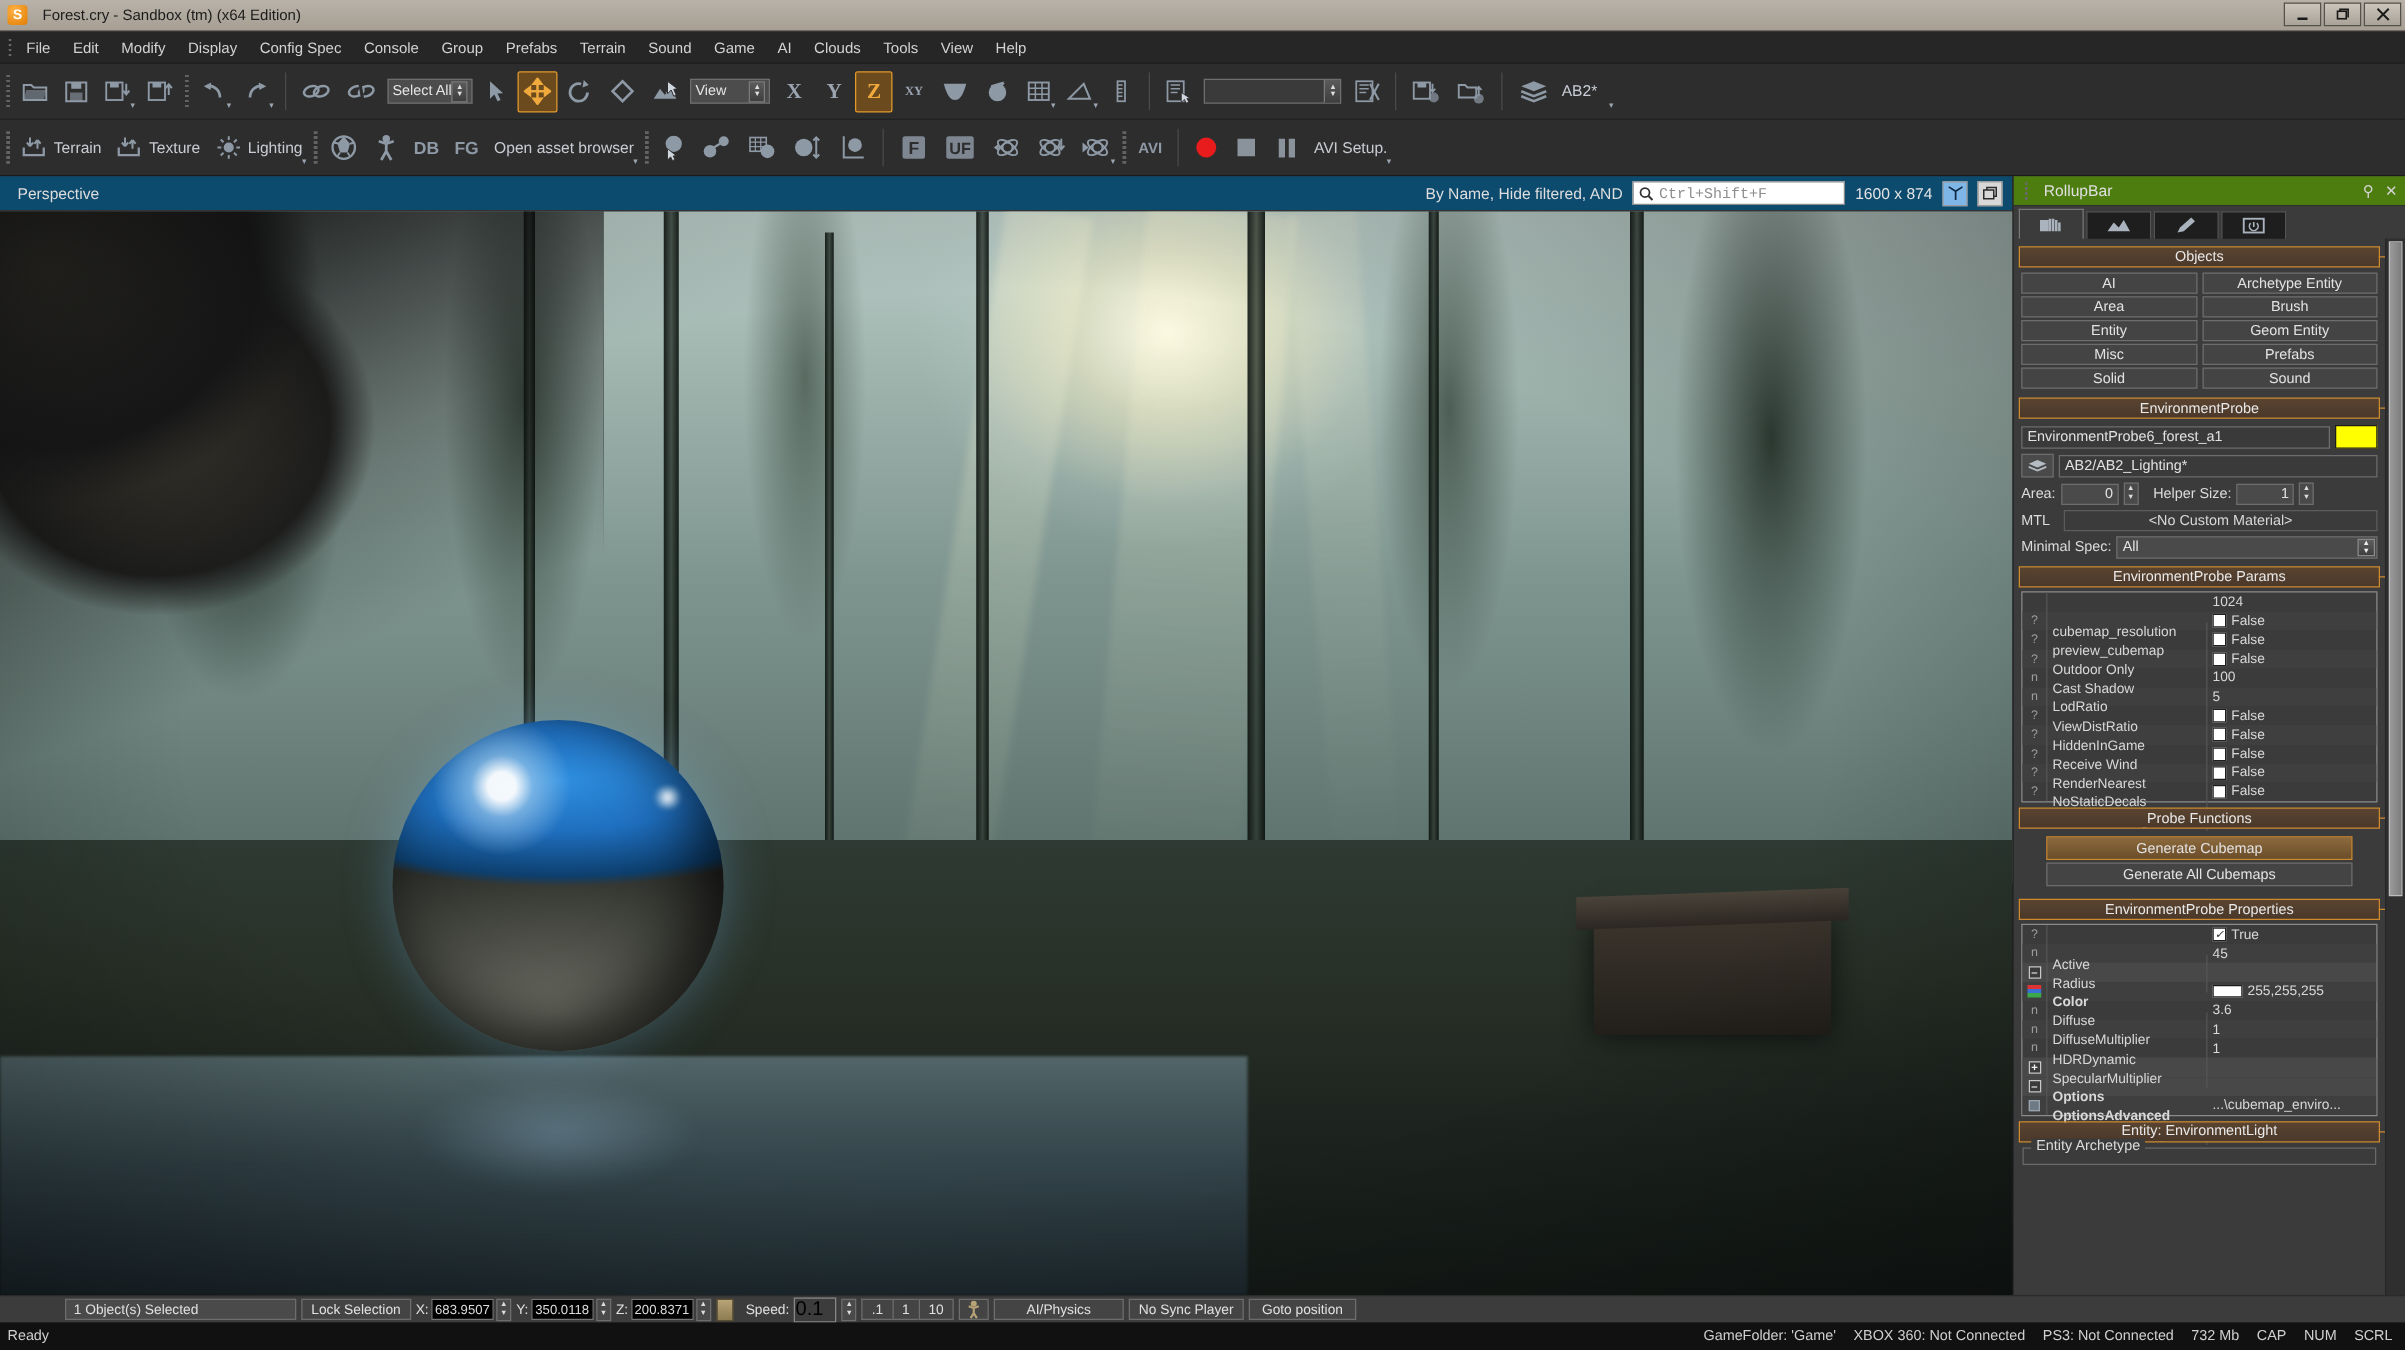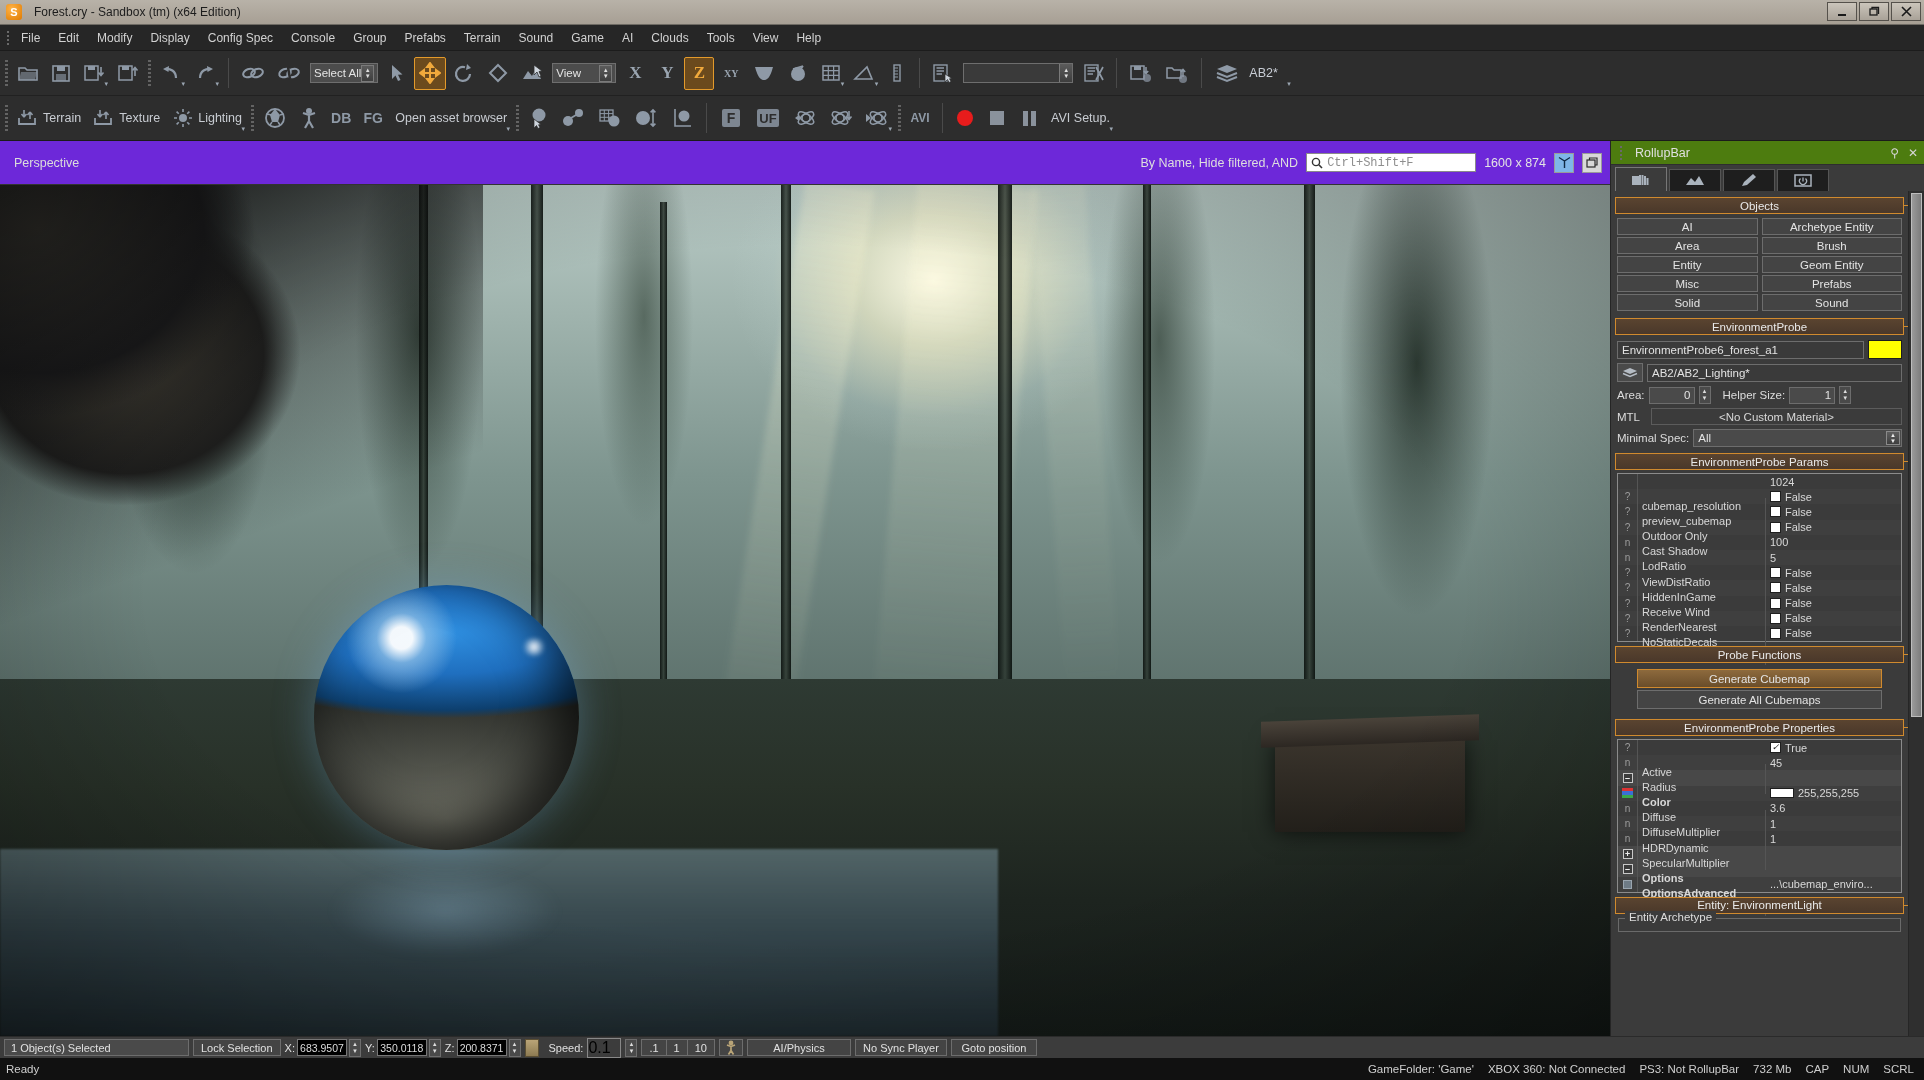--- a/index.html
+++ b/index.html
@@ -90,21 +90,21 @@
   .rec-dot { width:16px; height:16px; border-radius:50%; background:#e81c1c; }
   .stop-sq { width:14px; height:14px; background:#8a929c; }
   .pause-bars { display:flex; gap:3px; }
   .pause-bars i { width:5px; height:15px; background:#8a929c; display:block; }
   .ab2-label { color:#c8cdd5; font-size:12.5px; margin-left:3px; }
 
   
   .main { flex: 1; display: flex; min-height: 0; background:#2b2b2b; }
   .viewport-wrap { flex: 1; display: flex; flex-direction: column; min-width:0; }
   .vp-header {
-    height: 44px; background: #6d28d9; display: flex; align-items: center;
+    height: 28px; background: #0c4a6e; display: flex; align-items: center;
     padding: 0 4px; color: #dcdcdc; font-size: 12.5px; border-bottom:1px solid #333;
   }
   .vp-header .persp { margin-left: 10px; }
   .vp-header .right { margin-left:auto; display:flex; align-items:center; gap:8px; padding-right:4px;}
   .filter-text { font-size: 12.5px; color: #dedede; }
   .search-box {
     width: 170px; height: 19px; background: #fff; border: 1px solid #8a8a8a;
     display: flex; align-items: center; padding: 0 4px; gap:4px;
   }
   .search-box .ph { color: #8e8e8e; font-family: "Liberation Mono", monospace; font-size: 12px; }
@@ -281,21 +281,21 @@
   .scriptbtns { display:flex; gap:6px; }
   .scriptbtns .sbtn { flex:1; height:19px; }
 
   
   .statusrow {
     height: 22px; background:#3c3c3c; display:flex; align-items:center; gap:4px;
     padding:0 4px; border-top:1px solid #2a2a2a;
   }
   .sb-field {
     height:17px; background:#4a4a4a; border:1px solid #6d6d6d; color:#e0e0e0;
-    font-size:11px; display:flex; align-items:center; padding:1px 6px;
+    font-size:11px; display:flex; align-items:center; padding:1px 6px;margin-left:48px;
   }
   .sb-btn {
     height:17px; border:1px solid #6d6d6d; background:#444; color:#e0e0e0; font-size:11px;
     display:flex; align-items:center; padding:0 7px;
   }
   .coord { display:flex; align-items:center; gap:2px; }
   .coord .ck { color:#e0e0e0; font-size:11px; }
   .coord .cv {
     width:50px; height:17px; background:#000; border:1px solid #777; color:#dcdcdc;
     font-size:10.5px; display:flex; align-items:center; justify-content:center;
@@ -1064,21 +1064,21 @@
     <div class="sb-btn" style="width:104px;justify-content:center">AI/Physics</div>
     <div class="sb-btn" style="width:92px;justify-content:center">No Sync Player</div>
     <div class="sb-btn" style="width:86px;justify-content:center">Goto position</div>
   </div>
 
   <div class="readybar">
     <span>Ready</span>
     <span class="right">
       <span>GameFolder: 'Game'</span>
       <span>XBOX 360: Not Connected</span>
-      <span>PS3: Not RollupBar</span>
+      <span>PS3: Not Connected</span>
       <span>732 Mb</span>
       <span>CAP</span>
       <span>NUM</span>
       <span>SCRL</span>
     </span>
   </div>
 
 </div>
 
 </body></html>

